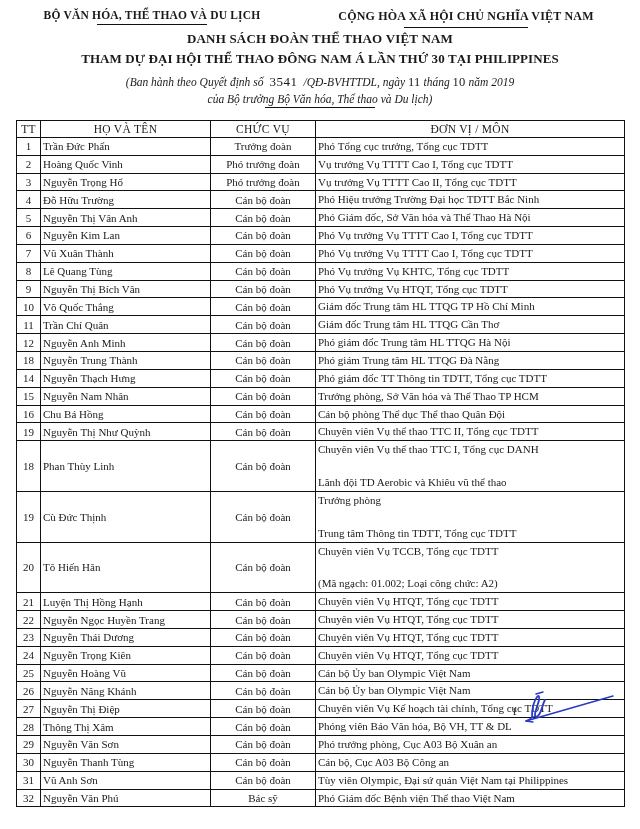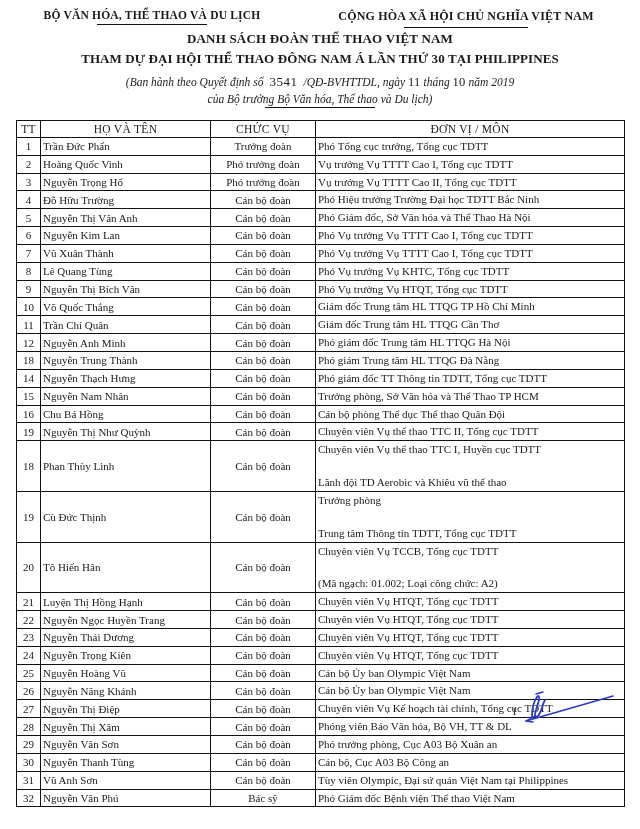--- a/index.html
+++ b/index.html
@@ -307,21 +307,21 @@
           <tr>
             <td class="tt">19</td>
             <td class="name">Nguyễn Thị Như Quỳnh</td>
             <td class="role">Cán bộ đoàn</td>
             <td class="unit"><span>Chuyên viên Vụ thể thao TTC II, Tổng cục TDTT</span></td>
           </tr>
           <tr>
             <td class="tt">18</td>
             <td class="name">Phan Thùy Linh</td>
             <td class="role">Cán bộ đoàn</td>
-            <td class="unit"><span>Chuyên viên Vụ thể thao TTC I, Huyền cục TDTT</span><span class="l2">Lãnh đội TD Aerobic và Khiêu vũ thể thao</span></td>
+            <td class="unit"><span>Chuyên viên Vụ thể thao TTC I, Tổng cục DANH</span><span class="l2">Lãnh đội TD Aerobic và Khiêu vũ thể thao</span></td>
           </tr>
           <tr>
             <td class="tt">19</td>
             <td class="name">Cù Đức Thịnh</td>
             <td class="role">Cán bộ đoàn</td>
             <td class="unit"><span>Trưởng phòng</span><span class="l2">Trung tâm Thông tin TDTT, Tổng cục TDTT</span></td>
           </tr>
           <tr>
             <td class="tt">20</td>
             <td class="name">Tô Hiến Hân</td>
@@ -365,21 +365,21 @@
             <td class="unit"><span>Cán bộ Ủy ban Olympic Việt Nam</span></td>
           </tr>
           <tr>
             <td class="tt">27</td>
             <td class="name">Nguyễn Thị Điệp</td>
             <td class="role">Cán bộ đoàn</td>
             <td class="unit"><span>Chuyên viên Vụ Kế hoạch tài chính, Tổng cục TDTT</span></td>
           </tr>
           <tr>
             <td class="tt">28</td>
-            <td class="name">Nguyễn Thị Xâm</td>
+            <td class="name">Thông Thị Xâm</td>
             <td class="role">Cán bộ đoàn</td>
             <td class="unit"><span>Phóng viên Báo Văn hóa, Bộ VH, TT &amp; DL</span></td>
           </tr>
           <tr>
             <td class="tt">29</td>
             <td class="name">Nguyễn Văn Sơn</td>
             <td class="role">Cán bộ đoàn</td>
             <td class="unit"><span>Phó trưởng phòng, Cục A03 Bộ Xuân an</span></td>
           </tr>
           <tr>

